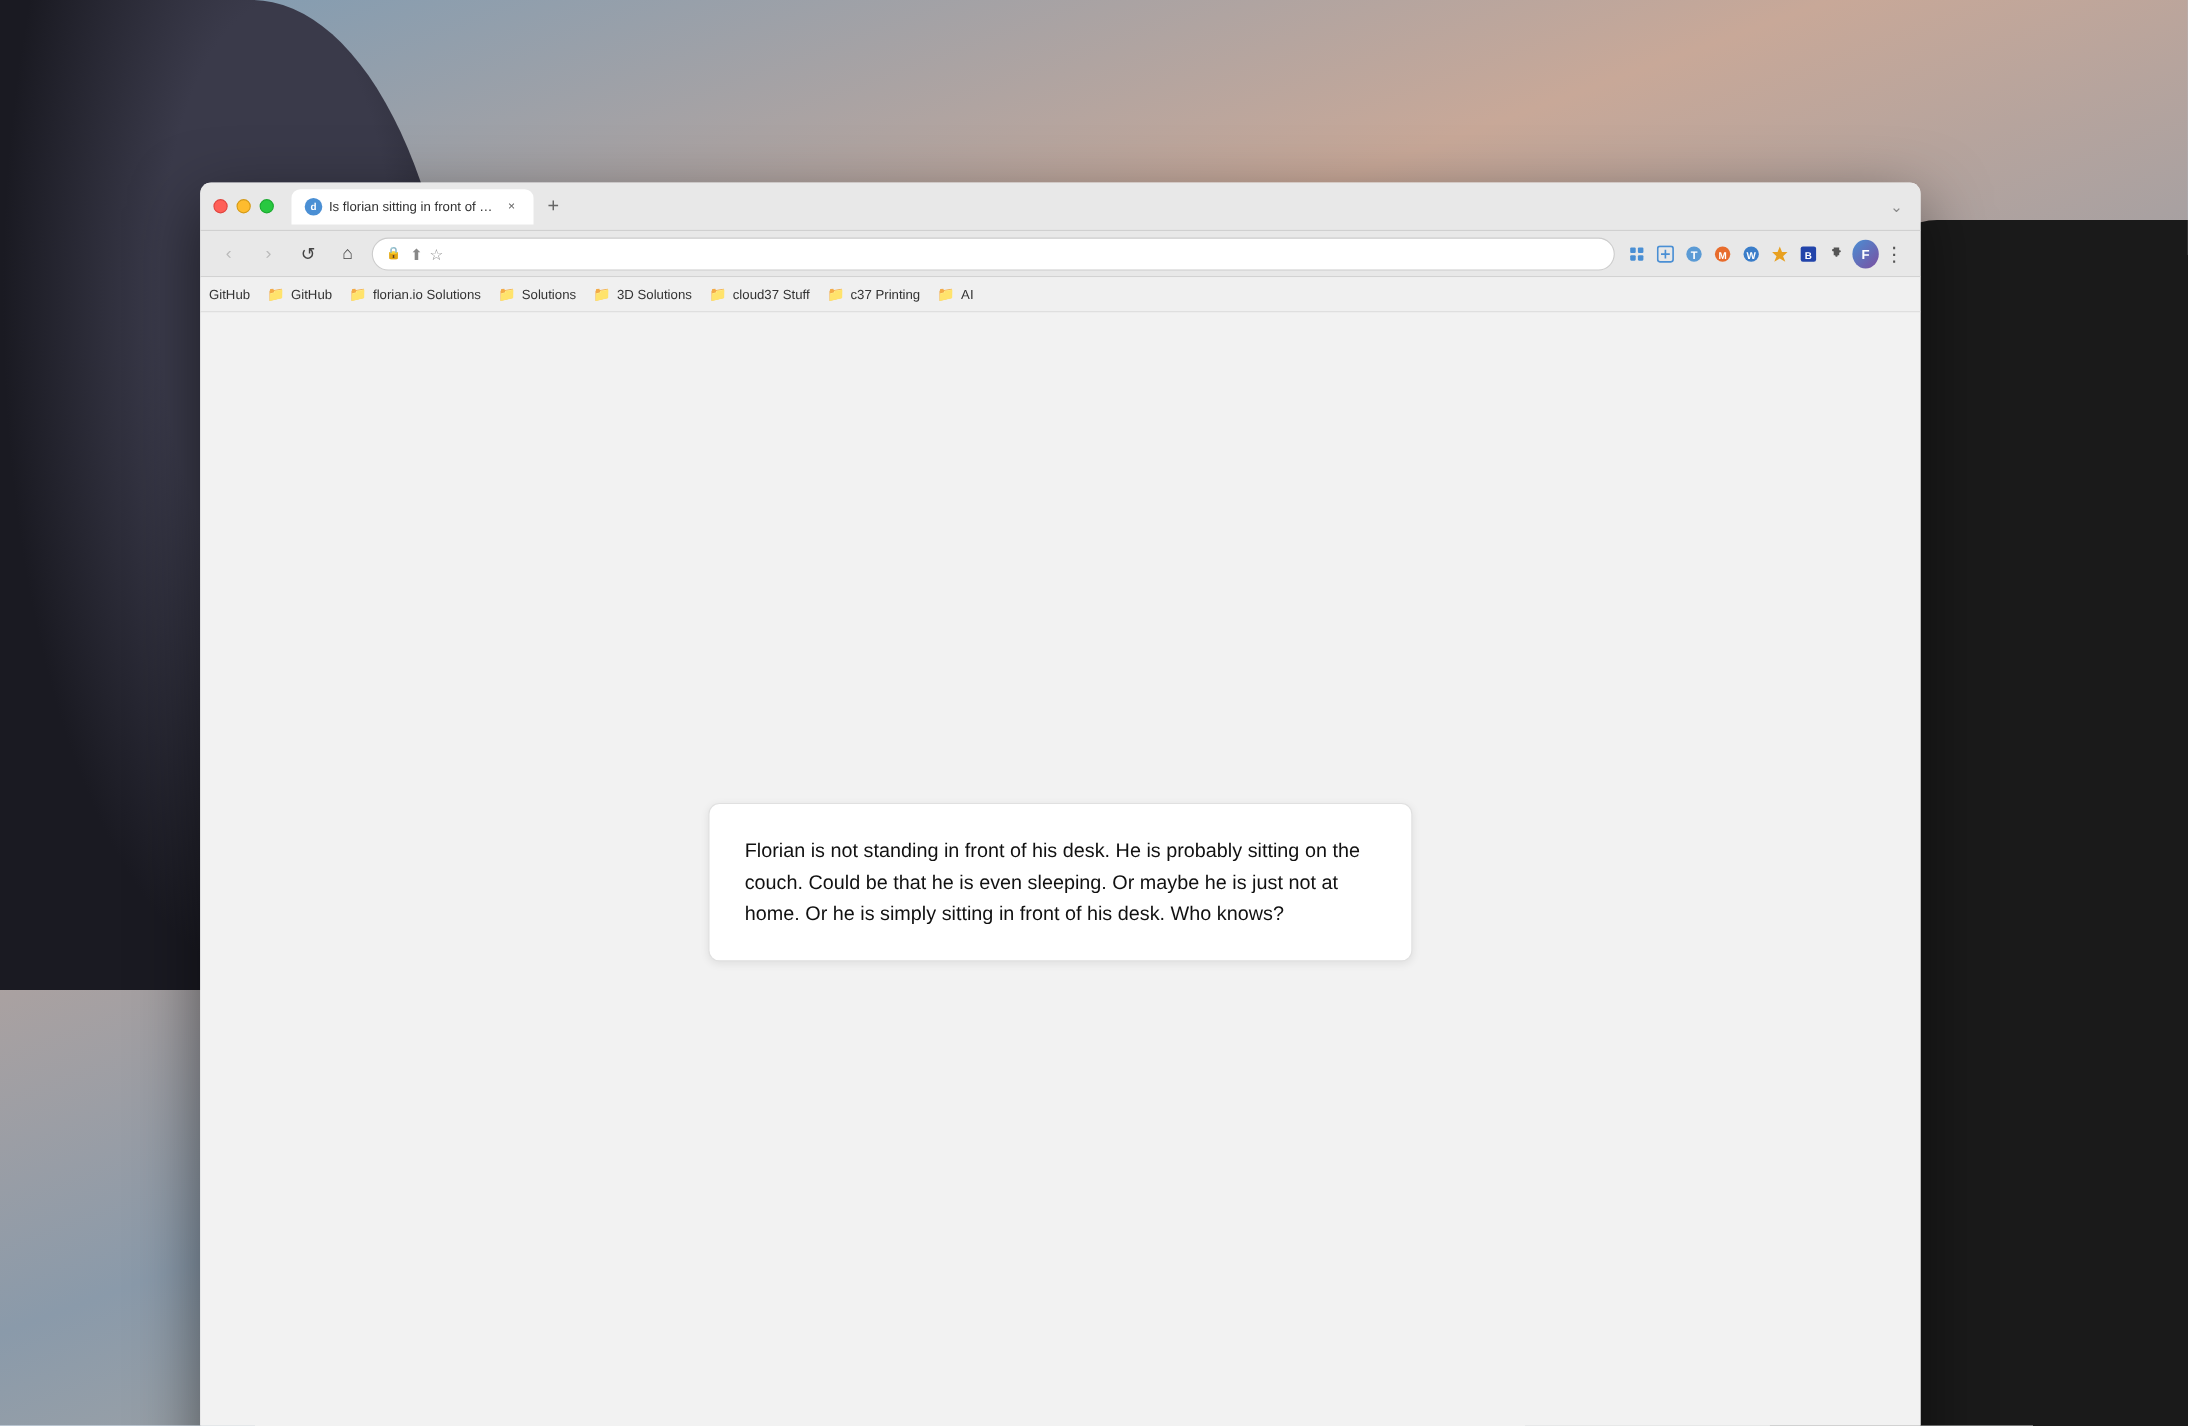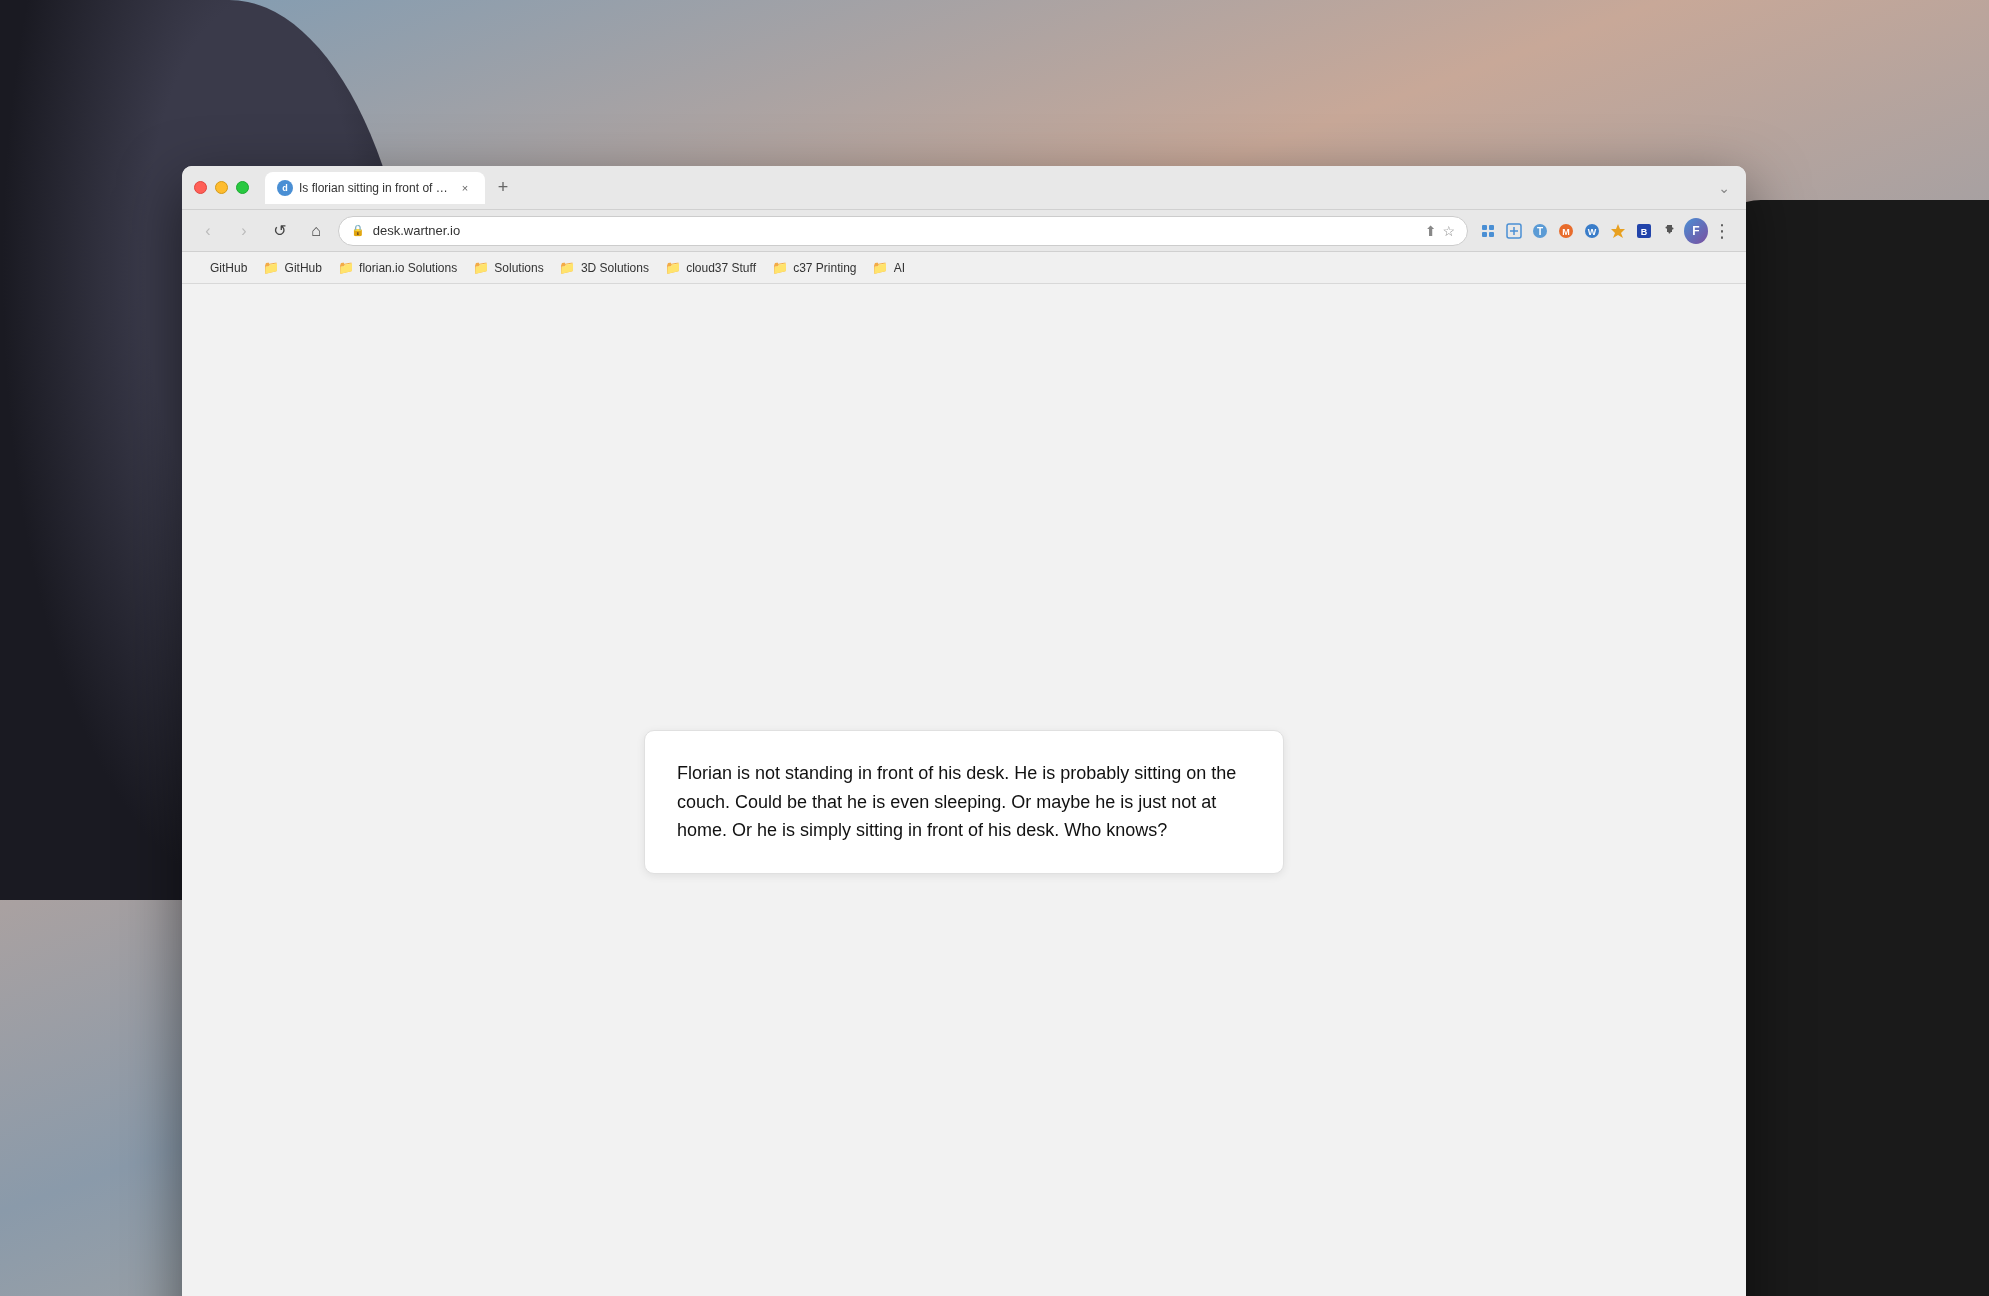--- a/index.html
+++ b/index.html
@@ -237,21 +237,21 @@
       align-items: center;
       gap: 4px;
     }
 
     
     .bookmarks-bar {
       height: 32px;
       background: #f0f0f0;
       display: flex;
       align-items: center;
-      padding: 0 28px;
+      padding: 0 8px;
       gap: 16px;
       border-bottom: 1px solid #d8d8d8;
       flex-shrink: 0;
     }
 
     .bookmark-item {
       display: flex;
       align-items: center;
       gap: 5px;
       font-size: 12px;
@@ -368,21 +368,20 @@
     </div>
     <div class="nav-btn">
       <span>↺</span>
     </div>
     <div class="nav-btn">
       <span>⌂</span>
     </div>
 
     <div class="address-bar">
       <span class="address-lock">🔒</span>
-      <span class="address-text">desk.wartner.io</span>
       <div class="address-icons">
         <span class="address-icon">⬆</span>
         <span class="address-icon">☆</span>
       </div>
     </div>
 
     <div class="ext-icons toolbar-icons">
       <div class="ext-icon">
         <svg width="16" height="16" viewBox="0 0 16 16">
             <rect x="2" y="2" width="5" height="5" fill="#4a8fd4" rx="1"></rect>

